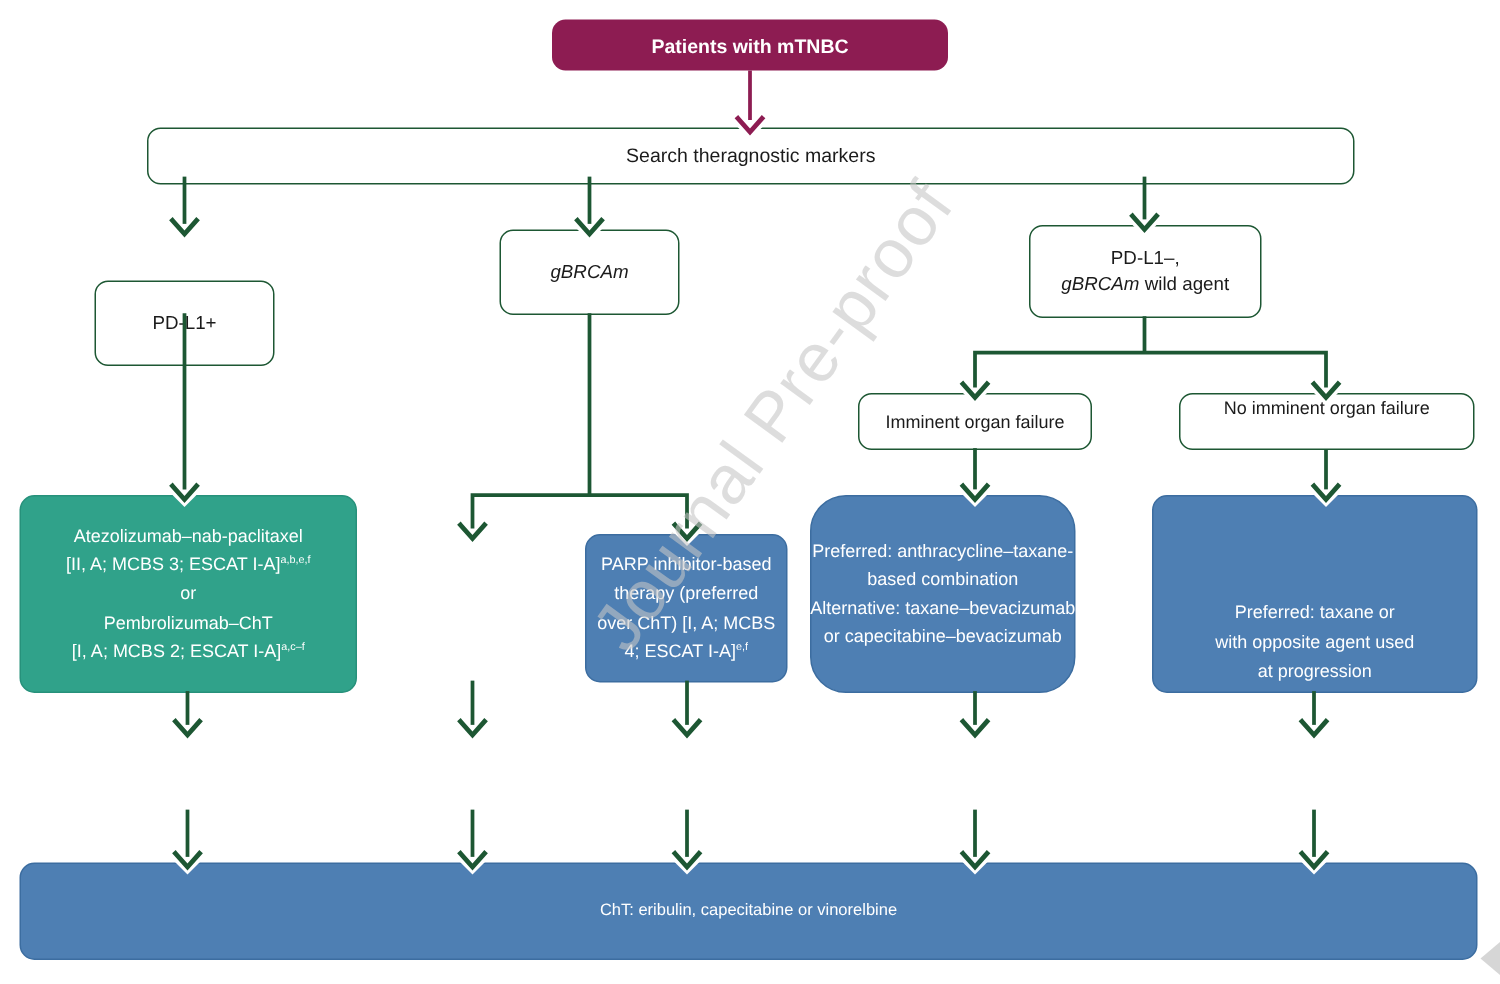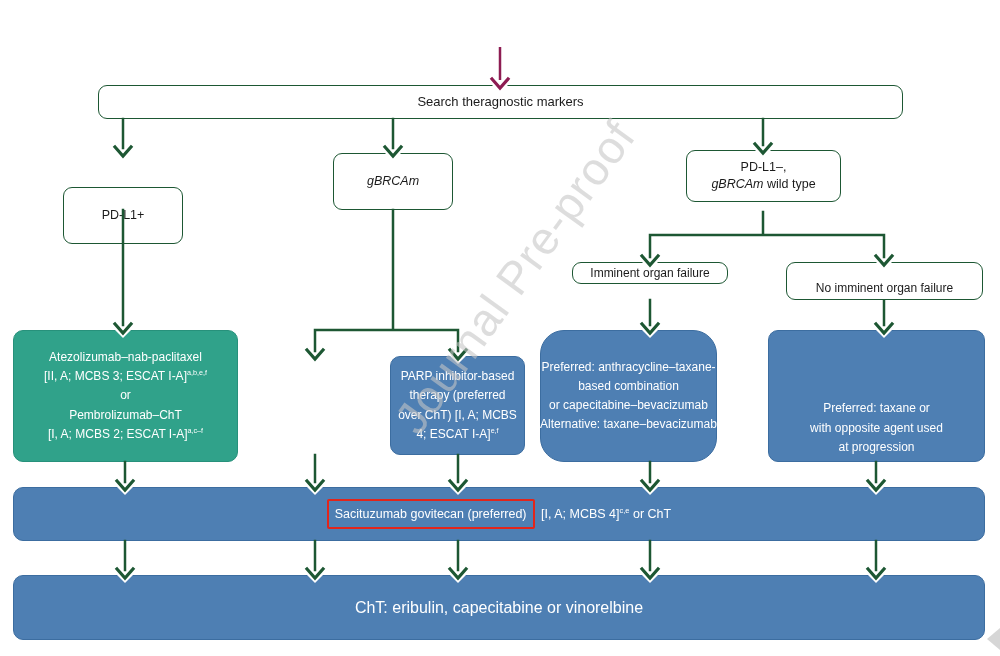--- a/index.html
+++ b/index.html
@@ -11,45 +11,45 @@
     --teal-border:#27917b;
     --red:#e2251b;
   }
   *{margin:0;padding:0;box-sizing:border-box;}
   body{background:#fff;font-family:"Liberation Sans",sans-serif;}
   .canvas{position:relative;width:1000px;height:656px;background:#fff;overflow:hidden;}
 
   .box{position:absolute;display:flex;flex-direction:column;align-items:center;justify-content:center;
        text-align:center;z-index:2;}
   .white-box{background:#fff;border:1.5px solid var(--green);border-radius:9px;color:#1b1b1b;
-       font-size:12.5px;line-height:1.4;padding:2px 6px;}
+       font-size:12.5px;line-height:1.4;padding:18px 6px;}
   .fill-box{color:#fff;border-radius:10px;font-size:12px;line-height:1.6;padding:4px 6px;}
   .blue{background:var(--blue);border:1px solid var(--blue-border);}
   .teal{background:var(--teal);border:1px solid var(--teal-border);}
   .line{white-space:nowrap;}
   .italic{font-style:italic;}
   sup{font-size:0.6em;vertical-align:super;line-height:0;}
 
   .top-box{left:368px;top:13px;width:264px;height:34px;background:var(--magenta);border-radius:9px;
        color:#fff;font-weight:bold;font-size:13px;}
   .search-box{left:98px;top:85px;width:805px;height:34px;font-size:13px;}
   .pdl1-box{left:63px;top:153px;width:120px;height:57px;margin-top:34px;}
   .gbrcam-box{left:333px;top:153px;width:120px;height:57px;}
-  .pdl1neg-box{left:686px;top:150px;width:155px;height:52px;}
+  .pdl1neg-box{left:686px;top:150px;width:155px;height:62px;}
   .organ-box{left:572px;top:262px;width:156px;height:22px;font-size:12px;}
   .noorgan-box{left:786px;top:262px;width:197px;height:38px;font-size:12px;justify-content:flex-end;}
 
   .atezo-box{left:13px;top:330px;width:225px;height:132px;}
   .chttherapy-box{left:248px;top:356px;width:135px;height:99px;}
   .parp-box{left:390px;top:356px;width:135px;height:99px;}
   .anthra-box{left:540px;top:330px;width:177px;height:132px;border-radius:24px;}
   .taxane-box{left:768px;top:330px;width:217px;height:132px;justify-content:flex-end;}
 
   .saci-bar{left:13px;top:487px;width:972px;height:54px;font-size:12.5px;}
-  .cht-bar{left:13px;top:575px;width:972px;height:65px;font-size:16px;}
+  .cht-bar{left:13px;top:575px;width:972px;height:65px;font-size:11px;}
   .bar-line{display:block;}
   .red-frame{display:inline-block;border:2px solid var(--red);border-radius:2px;
        padding:3px 6px;margin-right:3px;}
 
   .connectors{position:absolute;left:0;top:0;z-index:3;pointer-events:none;}
   .connectors .gline{stroke:var(--green);stroke-width:2.5;fill:none;stroke-linecap:square;}
   .connectors .gchev{stroke:var(--green);stroke-width:3.2;fill:none;stroke-linecap:square;}
   .connectors .mline{stroke:var(--magenta);stroke-width:2.5;fill:none;}
   .connectors .mchev{stroke:var(--magenta);stroke-width:3.2;fill:none;stroke-linecap:square;}
   .connectors .notch{fill:#ffffff;stroke:none;}
@@ -62,36 +62,39 @@
        border-right:13px solid #cfcfcf;opacity:.85;}
 </style>
 </head>
 <body>
 
 <div class="canvas">
 
   <div class="watermark">Journal Pre-proof</div>
   <div class="corner-mark"></div>
 
+  <div class="box top-box">
+    <span class="line">Patients with mTNBC</span>
+  </div>
 
   <div class="box white-box search-box">
     <span class="line">Search theragnostic markers</span>
   </div>
 
   <div class="box white-box pdl1-box">
     <span class="line">PD-L1+</span>
   </div>
 
   <div class="box white-box gbrcam-box">
     <span class="line italic">gBRCAm</span>
   </div>
 
   <div class="box white-box pdl1neg-box">
     <div class="line">PD-L1–,</div>
-    <div class="line"><span class="italic">gBRCAm</span><span> wild type</span></div>
+    <div class="line"><span class="italic">gBRCAm</span><span> wild agent</span></div>
   </div>
 
   <div class="box white-box organ-box">
     <span class="line">Imminent organ failure</span>
   </div>
 
   <div class="box white-box noorgan-box">
     <span class="line">No imminent organ failure</span>
   </div>
 
@@ -107,35 +110,30 @@
   <div class="box fill-box blue parp-box">
     <div class="line">PARP inhibitor-based</div>
     <div class="line">therapy (preferred</div>
     <div class="line">over ChT) [I, A; MCBS</div>
     <div class="line"><span>4; ESCAT I-A]</span><sup>e,f</sup></div>
   </div>
 
   <div class="box fill-box blue anthra-box">
     <div class="line">Preferred: anthracycline–taxane-</div>
     <div class="line">based combination</div>
+    <div class="line">Alternative: taxane–bevacizumab</div>
     <div class="line">or capecitabine–bevacizumab</div>
-    <div class="line">Alternative: taxane–bevacizumab</div>
   </div>
 
   <div class="box fill-box blue taxane-box">
     <div class="line">Preferred: taxane or</div>
     <div class="line">with opposite agent used</div>
     <div class="line">at progression</div>
   </div>
 
-  <div class="box fill-box blue saci-bar">
-    <div class="bar-line">
-      <span class="red-frame">Sacituzumab govitecan (preferred)</span><span> [I, A; MCBS 4]</span><sup>c,e</sup><span> or ChT</span>
-    </div>
-  </div>
 
   <div class="box fill-box blue cht-bar">
     <span class="line">ChT: eribulin, capecitabine or vinorelbine</span>
   </div>
 
   <svg class="connectors" width="1000" height="656" viewBox="0 0 1000 656">
     <g>
       <line class="mline" x1="500" y1="47" x2="500" y2="80"></line>
       <line class="gline" x1="123" y1="119" x2="123" y2="148"></line>
       <line class="gline" x1="393" y1="119" x2="393" y2="148"></line>

